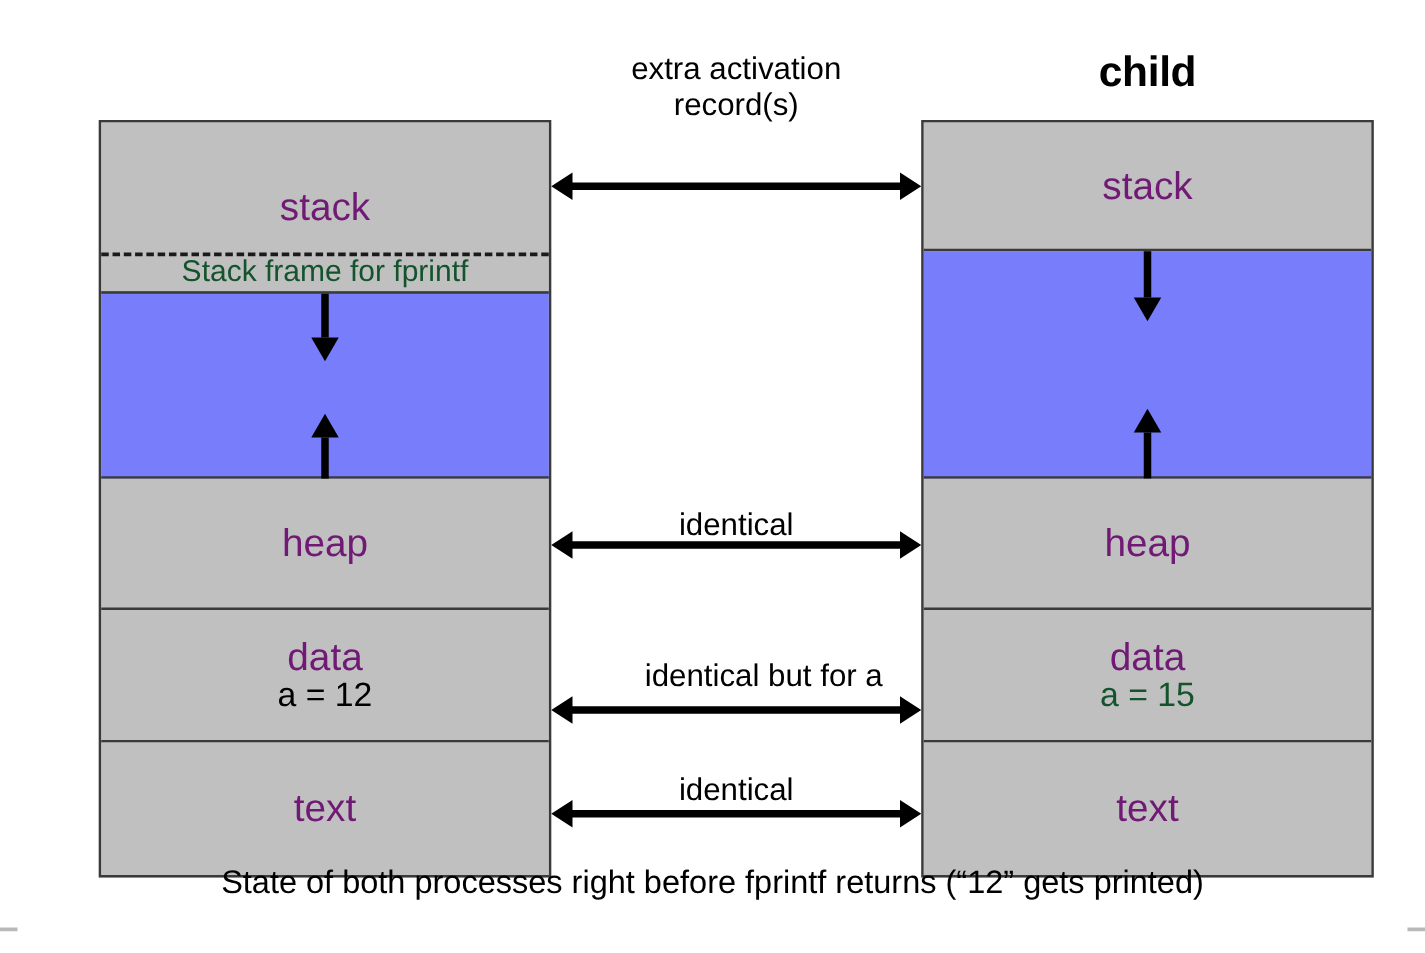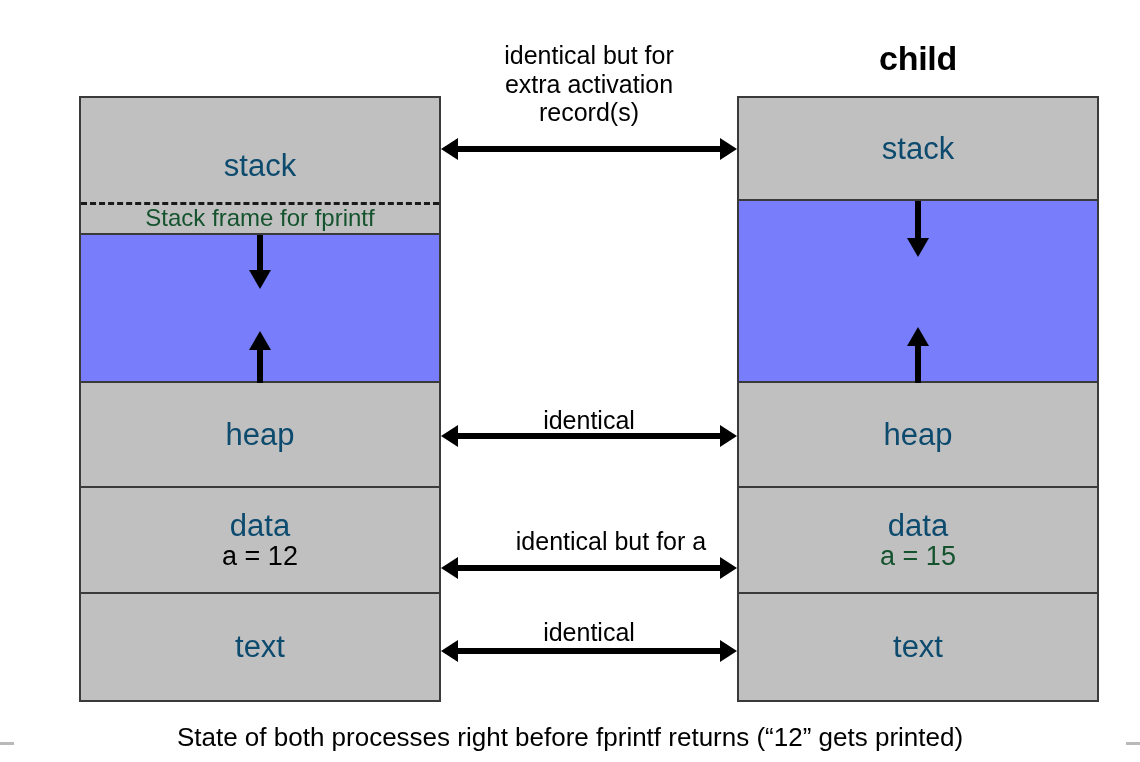--- a/index.html
+++ b/index.html
@@ -55,21 +55,21 @@
     justify-content: center;
   }
   .seg-gray  { background: #c0c0c0; }
   .seg-blue  { background: #787efb; }
   .border-bottom { border-bottom: 2px solid #3a3a3a; }
   .border-top    { border-top: 2px solid #3a3a3a; }
 
   .seg-label {
     font-size: 31px;
     line-height: 1.08;
-    color: #0c4a6e;
+    color: #701a75;
     text-align: center;
   }
   .seg-sub {
     font-size: 27px;
     line-height: 1.08;
     text-align: center;
   }
   .val-black { color: #000000; }
   .val-red   { color: #14532d; text-align: right; }
 
@@ -144,21 +144,21 @@
     font-size: 25px;
     line-height: 1.14;
     color: #000000;
   }
 
   
   #caption {
     position: absolute;
     left: 0;
     width: 1140px;
-    top: 722px;
+    top: 690px;
     text-align: center;
     font-size: 26px;
     color: #000000;
   }
 
   
   .edge-tick {
     position: absolute;
     background: #b9b9b9;
   }
@@ -230,21 +230,20 @@
       <div class="seg-label">data</div>
       <div class="seg-sub val-red">a = 15</div>
     </div>
 
     <div class="seg seg-gray" style="top:496px; height:106px;">
       <div class="seg-label">text</div>
     </div>
   </div>
 
   <div class="mid-label" style="left:441px; top:41px; width:296px;">
-    <div>identical but for</div>
     <div>extra activation</div>
     <div>record(s)</div>
   </div>
   <div class="h-arrow" style="left:441px; width:296px; top:149px;">
     <div class="shaft"></div>
     <div class="head head-left"></div>
     <div class="head head-right"></div>
   </div>
 
   <div class="mid-label" style="left:441px; top:406px; width:296px;">

